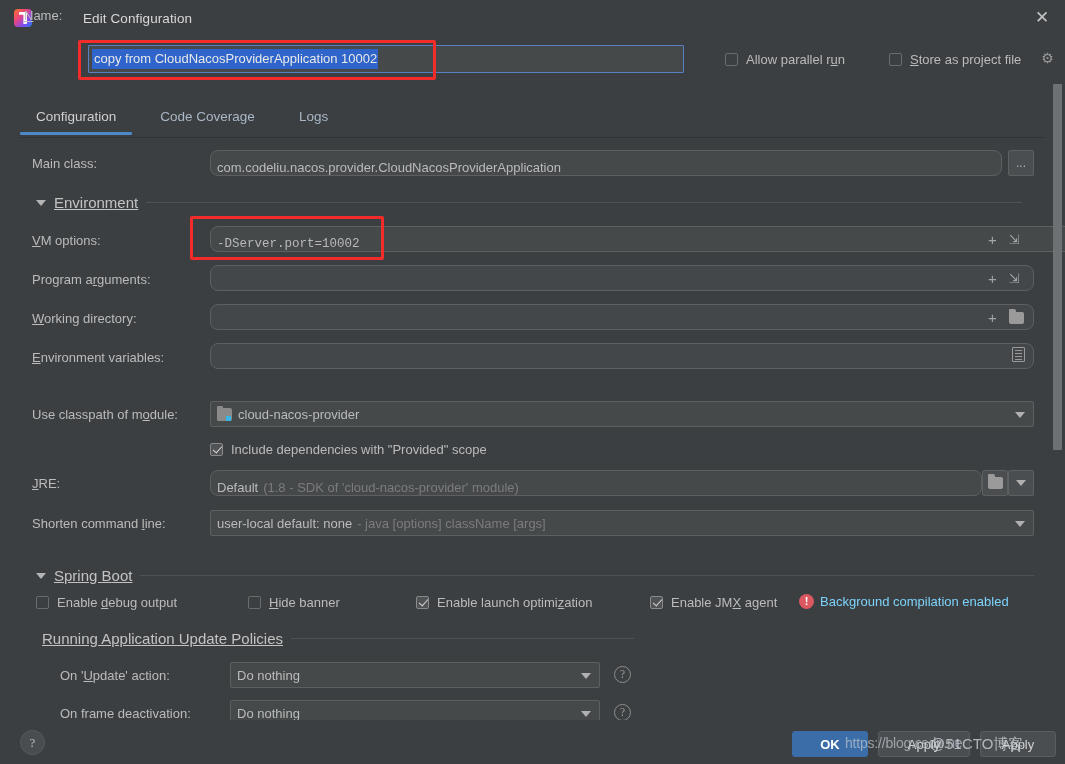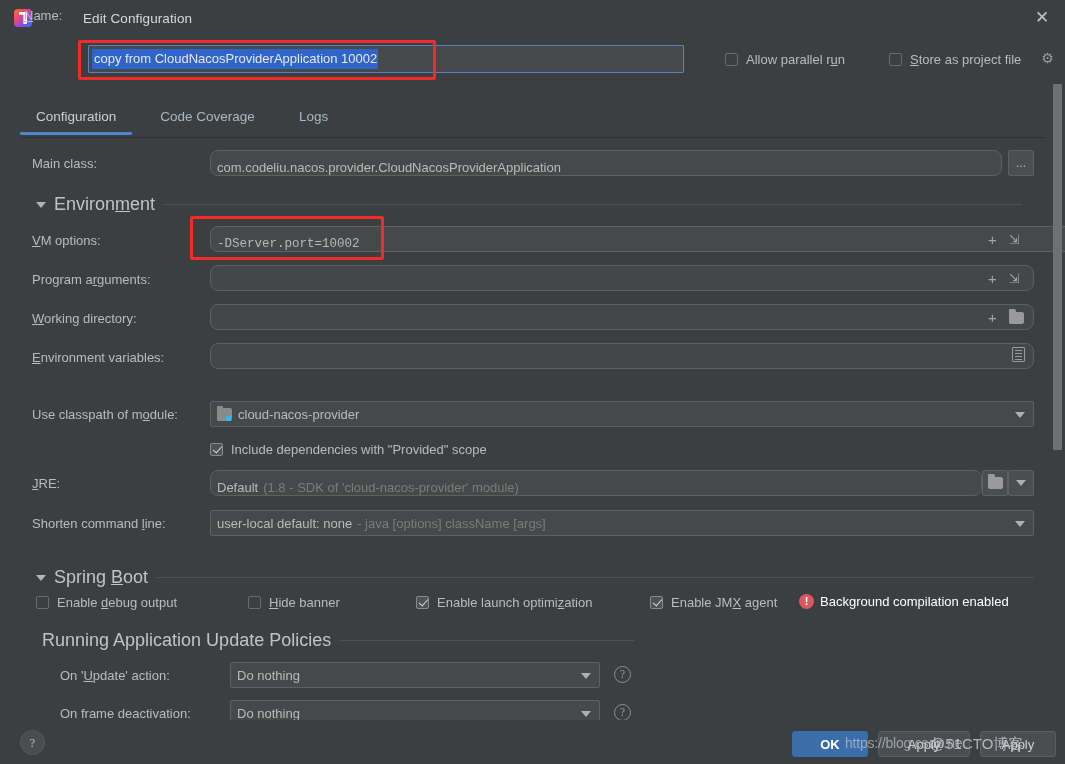--- a/index.html
+++ b/index.html
@@ -111,21 +111,21 @@
     position: absolute; display: flex; align-items: center; gap: 12px;
     color: #9b9b9b; font-size: 13px;
   }
 
   
   .section-hdr { position: absolute; display: flex; align-items: center; gap: 8px; }
   .arrow-down {
     width: 0; height: 0; border-left: 5px solid transparent; border-right: 5px solid transparent;
     border-top: 6px solid #b4b4b4;
   }
-  .section-title { font-size: 18px; color: #c3c3c3; white-space: nowrap; }
+  .section-title { font-size: 15px; color: #c3c3c3; white-space: nowrap; text-decoration: underline; }
   .section-title u { text-decoration: underline; }
   .section-line { height: 1px; background: #4f5254; }
 
   
   .combo {
     position: absolute; background: #45494a; border: 1px solid #5e6060; border-radius: 2px;
     height: 26px; display: flex; align-items: center; padding: 0 26px 0 6px;
     font-size: 13px; color: #bbbbbb; white-space: nowrap; overflow: hidden;
   }
   .combo .caret {
@@ -332,21 +332,21 @@
   </div>
   <div class="cb-group" style="left:416px; top:595px;">
     <span class="chk on"></span>
     <span class="cb-text">Enable launch optimi<u>z</u>ation</span>
   </div>
   <div class="cb-group" style="left:650px; top:595px;">
     <span class="chk on"></span>
     <span class="cb-text">Enable JM<u>X</u> agent</span>
   </div>
   <div class="error-dot" style="left:799px; top:594px;">!</div>
-  <div class="lbl" style="left:820px; top:594px; color:#ffffff;">Background compilation enabled</div>
+  <div class="lbl" style="left:820px; top:594px; color:#7dd3fc;">Background compilation enabled</div>
 
   <div class="section-hdr" style="left:42px; top:630px; width:592px;">
     <span class="section-title">Running Application Update Policies</span>
     <span class="section-line" style="flex:1;"></span>
   </div>
 
   <div class="lbl" style="left:60px; top:668px;">On '<u>U</u>pdate' action:</div>
   <div class="combo" style="left:230px; top:662px; width:370px;">
     <span>Do nothing</span>
     <span class="caret"></span>

